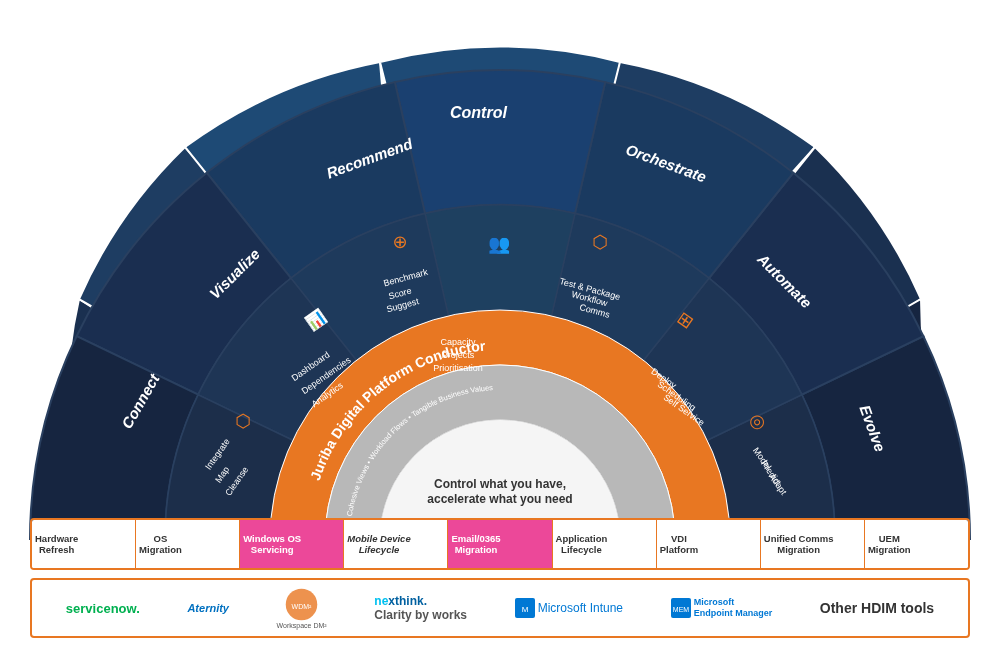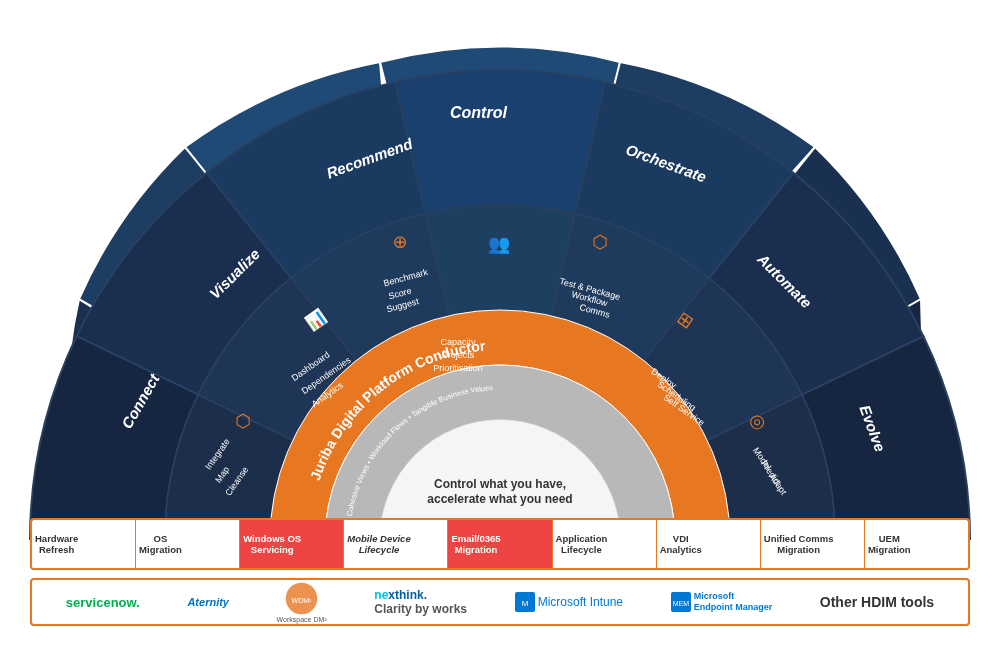--- a/index.html
+++ b/index.html
@@ -62,28 +62,28 @@
       font-size: 9.5px;
       font-weight: bold;
       color: #333;
       border-right: 1px solid #e87722;
       padding: 2px 3px;
       line-height: 1.2;
       background: #fff;
     }
     .acc-item:last-child { border-right: none; }
     .acc-item.highlighted {
-      background: #ef4444;
+      background: #ec4899;
       color: #fff;
     }
 
     
     .partners-bar {
       width: 940px;
-      height: 48px;
+      height: 60px;
       border: 2px solid #e87722;
       border-radius: 4px;
       display: flex;
       align-items: center;
       justify-content: space-around;
       padding: 0 10px;
       margin-top: 8px;
       background: #fff;
     }
 
@@ -376,21 +376,21 @@
       <div class="acc-item highlighted">
         <span style="white-space:pre-line;">Email/0365
 Migration</span>
       </div>
       <div class="acc-item">
         <span style="white-space:pre-line;">Application
 Lifecycle</span>
       </div>
       <div class="acc-item">
         <span style="white-space:pre-line;">VDI
-Analytics</span>
+Platform</span>
       </div>
       <div class="acc-item">
         <span style="white-space:pre-line;">Unified Comms
 Migration</span>
       </div>
       <div class="acc-item">
         <span style="white-space:pre-line;">UEM
 Migration</span>
       </div>
     </div>

